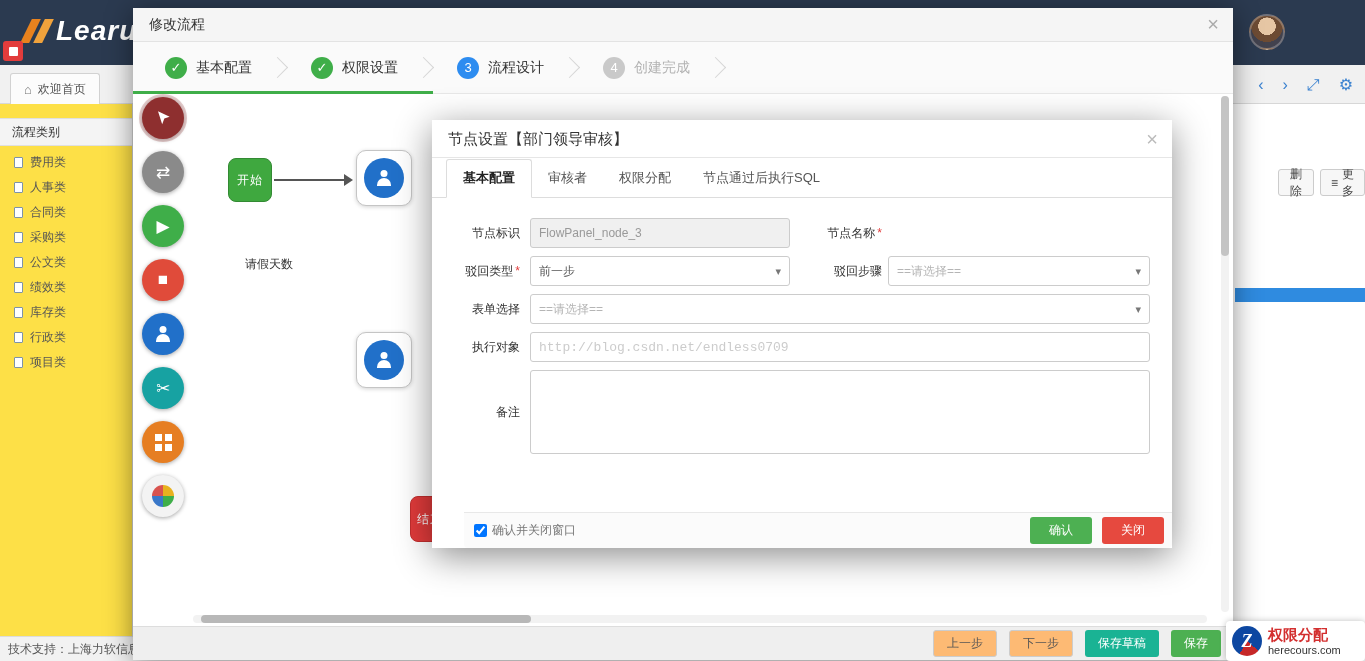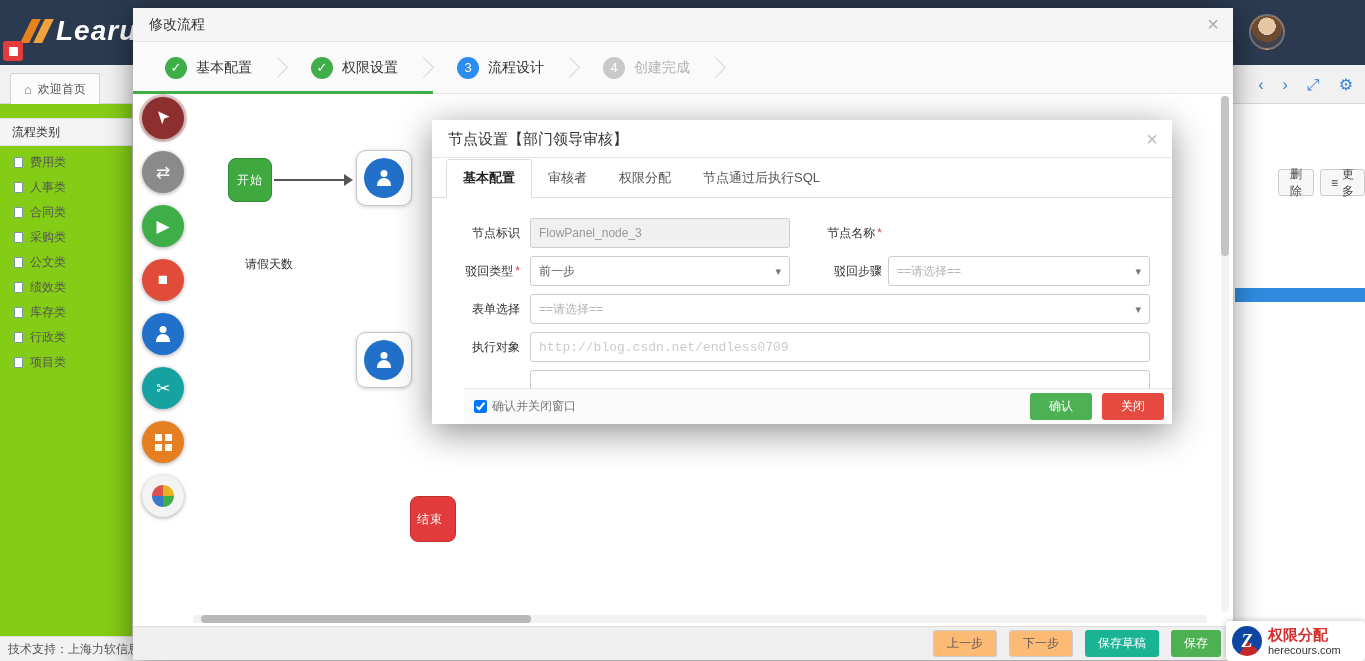--- a/index.html
+++ b/index.html
@@ -30,21 +30,21 @@
   .tabbar { position:absolute; left:0; top:65px; width:1365px; height:39px; background:#f1f1f1; border-bottom:1px solid #d7d7d7; }
   .page-tab { position:absolute; left:10px; top:8px; height:31px; display:flex; align-items:center; gap:6px;
     padding:0 13px; background:#fcfcfc; border:1px solid #d2d2d2; border-bottom:none; border-radius:3px 3px 0 0;
     font-size:12px; color:#555; }
   .home-ic { font-size:13px; color:#777; }
   .navicons { position:absolute; right:12px; top:0; height:39px; display:flex; align-items:center; gap:19px;
     color:#3b82d0; font-size:16px; }
   .navicons span { cursor:pointer; }
 
   
-  .sidebar { position:absolute; left:0; top:104px; width:133px; height:532px; background:#84cc16; border-right:1px solid #d5d5d5; }
+  .sidebar { position:absolute; left:0; top:104px; width:133px; height:532px; background:#fde047; border-right:1px solid #d5d5d5; }
   .side-title { margin-top:14px; height:28px; line-height:27px; background:#f4f4f4;
     border-top:1px solid #e0e0e0; border-bottom:1px solid #e0e0e0; padding-left:12px; font-size:12px; color:#333; }
   .side-list { padding-top:4px; }
   .side-item { height:25px; display:flex; align-items:center; gap:7px; padding-left:14px; font-size:12px; color:#555; cursor:pointer; }
   .doc-ic { display:inline-block; width:9px; height:11px; border:1px solid #7d93a8; border-radius:1px; background:#fff; }
 
   
   .right-panel { position:absolute; left:1233px; top:104px; width:132px; height:532px; background:#fff; }
   .right-btns { position:absolute; top:65px; left:5px; display:flex; gap:6px;padding-left:40px; }
   .btn-plain { height:27px; padding:0 10px; font-size:12px; color:#444; background:#f7f7f7;
@@ -136,21 +136,21 @@
   .m-footer { position:absolute; left:0; top:618px; right:0; height:34px; background:#efefef; border-top:1px solid #ddd;
     display:flex; align-items:center; justify-content:flex-end; gap:12px; padding-right:12px; }
   .btn { height:27px; padding:0 13px; font-size:12px; border-radius:3px; border:none; cursor:pointer;
     color:#fff; font-family:inherit; }
   .btn.plain { background:#fdba74; border:1px solid #ccc; color:#555; }
   .btn.teal { background:#1ab394; }
   .btn.green { background:#4db052; }
   .btn.red { background:#e6493f; }
 
   
-  .dialog { position:absolute; left:432px; top:120px; width:740px; height:304px; background:#fff;
+  .dialog { position:absolute; left:432px; top:120px; width:740px; height:428px; background:#fff;
     border-radius:0; box-shadow:0 8px 34px rgba(0,0,0,.45); z-index:30; }
   .d-header { position:absolute; left:0; top:0; right:0; height:38px; border-bottom:1px solid #e6e6e6; }
   .d-title { line-height:38px; padding-left:16px; font-size:15px; color:#333; display:inline-block; }
   .d-close { position:absolute; right:14px; top:0; line-height:38px; font-size:20px; color:#bbb; cursor:pointer; }
   .d-tabs { position:absolute; left:0; top:38px; right:0; height:40px; border-bottom:1px solid #ddd;
     display:flex; align-items:flex-end; padding:0 14px; }
   .d-tab { padding:9px 16px 10px; font-size:13px; color:#555; cursor:pointer; white-space:nowrap; }
   .d-tab.active { background:#fff; border:1px solid #ddd; border-bottom:1px solid #fff; margin-bottom:-1px;
     border-radius:3px 3px 0 0; color:#222; font-weight:bold; }
   .d-body { position:absolute; left:0; top:78px; right:0; bottom:36px; padding:20px 0 0 10px; overflow:hidden; }

